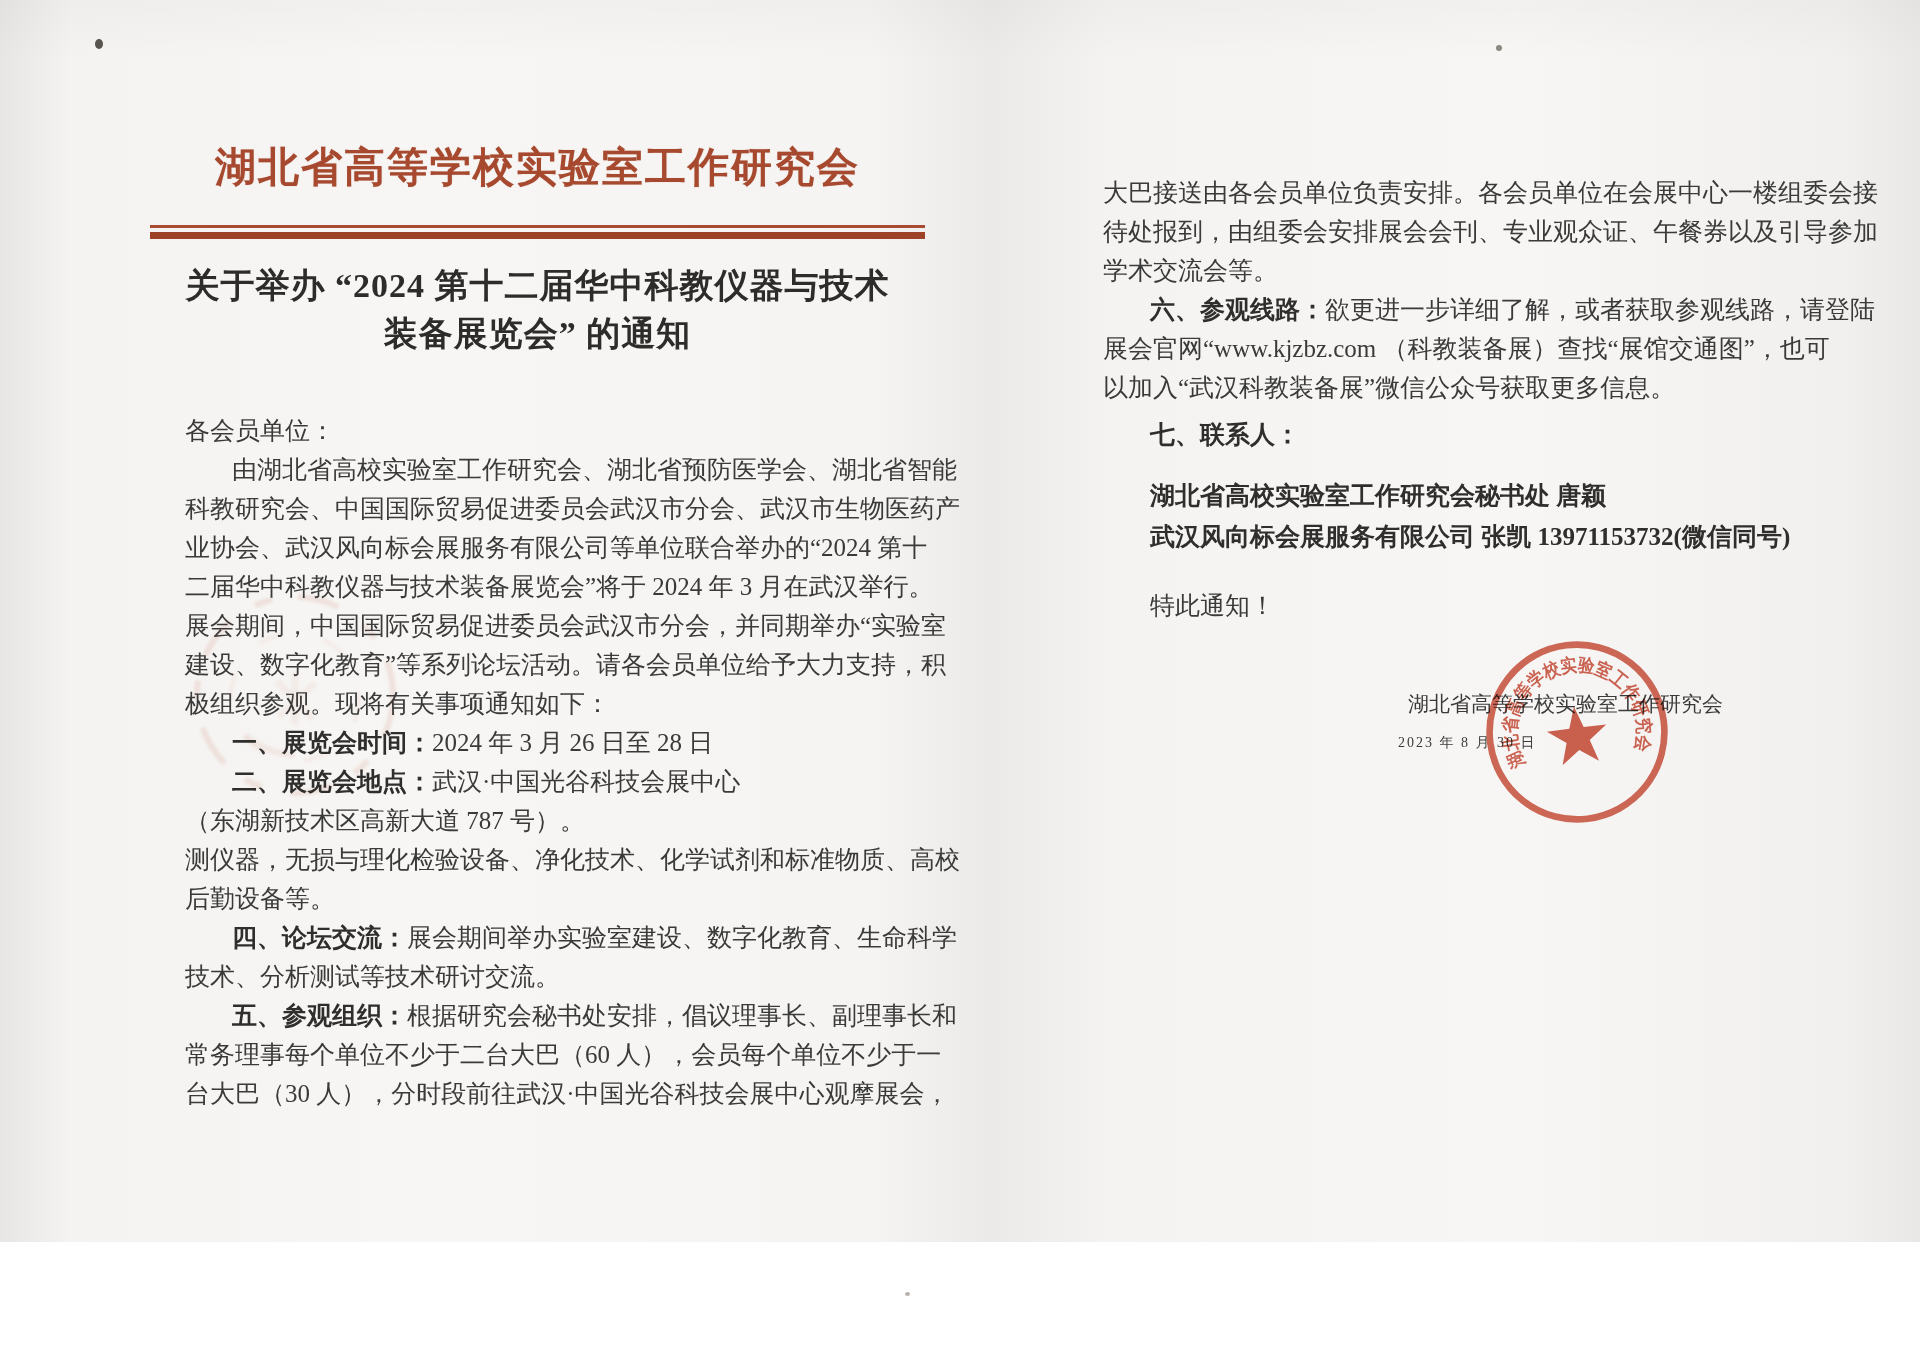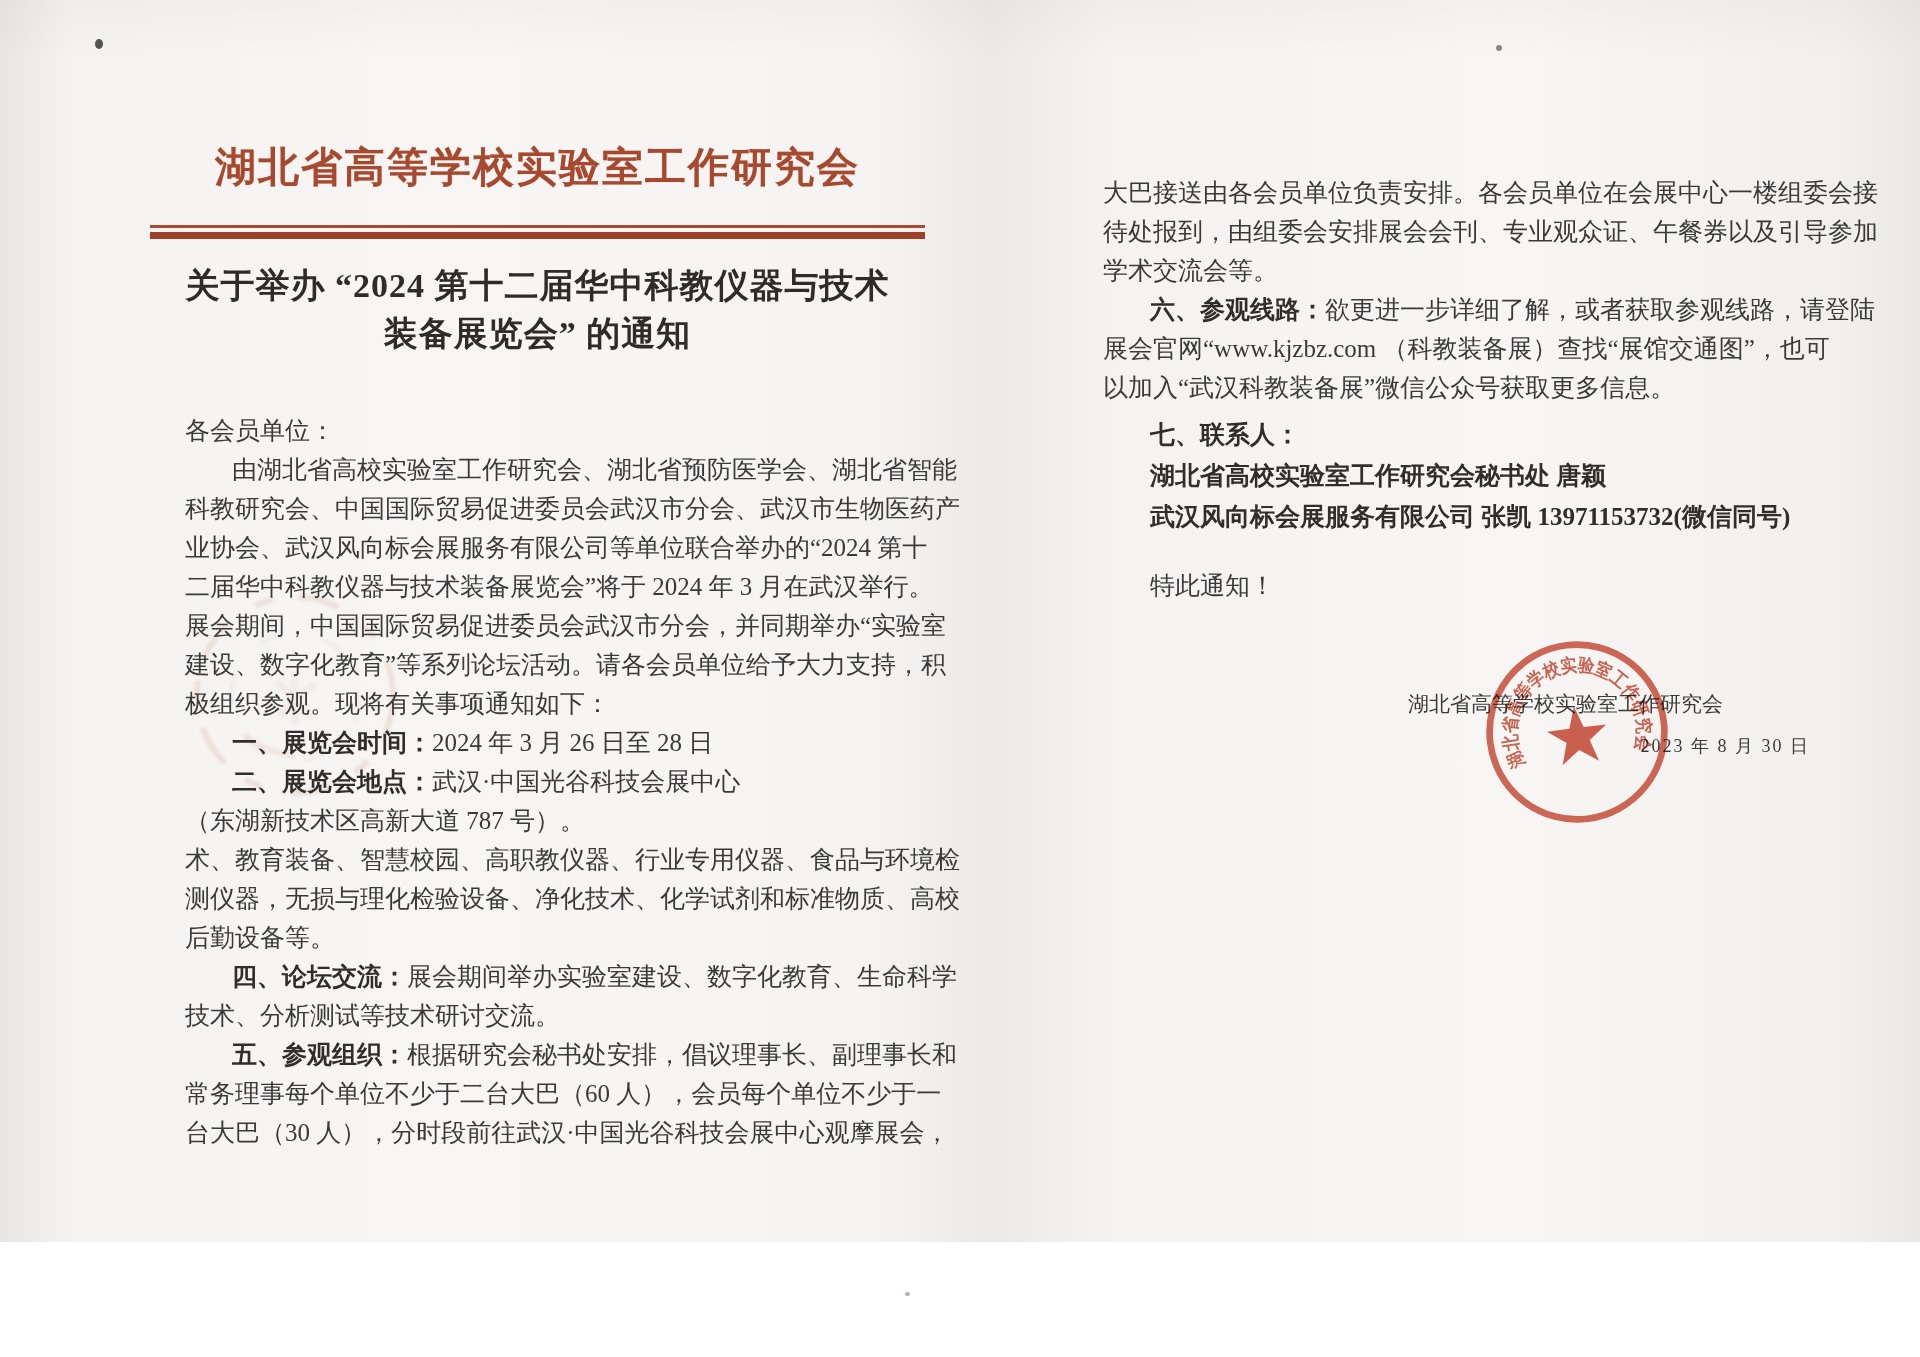--- a/index.html
+++ b/index.html
@@ -30,31 +30,31 @@
     line-height:48px;letter-spacing:1px;
   }
   .body-col{position:absolute;font-size:25px;line-height:39px;color:#3a3a3a;}
   .body-a{left:185px;top:411px;width:712px;}
   .body-b{left:1103px;top:173px;width:705px;}
   .line{white-space:nowrap;}
   .ind{padding-left:47px;}
   .lbl{font-weight:700;color:#2f2e2d;}
   .bold{font-weight:700;color:#2f2e2d;}
   .mt8{margin-top:8px;}
-  .mt6{margin-top:2px;}
+  .mt6{margin-top:22px;}
   .mt2{margin-top:2px;}
   .mt30{margin-top:30px;}
   
   .sign-org{
     position:absolute;left:1398px;top:690px;width:335px;
     text-align:center;font-size:21px;color:#3a3a3a;white-space:nowrap;
   }
   .sign-date{
-    position:absolute;left:1475px;top:734px;width:335px;
-    text-align:right;font-size:18px;letter-spacing:2px;color:#3a3a3a;white-space:nowrap;
+    position:absolute;left:1398px;top:734px;width:335px;
+    text-align:left;font-size:14px;letter-spacing:2px;color:#3a3a3a;white-space:nowrap;
   }
   
   .seal{
     position:absolute;left:1482px;top:637px;width:190px;height:190px;
     mix-blend-mode:multiply;opacity:.9;transform:rotate(-7deg);
   }
   
   .bleed{
     position:absolute;left:185px;top:585px;width:220px;height:220px;
     opacity:.8;filter:blur(1.6px);mix-blend-mode:multiply;
@@ -96,21 +96,20 @@
     <div class="line ind"><span class="lbl"></span><span>由湖北省高校实验室工作研究会、湖北省预防医学会、湖北省智能</span></div>
     <div class="line"><span class="lbl"></span><span>科教研究会、中国国际贸易促进委员会武汉市分会、武汉市生物医药产</span></div>
     <div class="line"><span class="lbl"></span><span>业协会、武汉风向标会展服务有限公司等单位联合举办的“2024 第十</span></div>
     <div class="line"><span class="lbl"></span><span>二届华中科教仪器与技术装备展览会”将于 2024 年 3 月在武汉举行。</span></div>
     <div class="line"><span class="lbl"></span><span>展会期间，中国国际贸易促进委员会武汉市分会，并同期举办“实验室</span></div>
     <div class="line"><span class="lbl"></span><span>建设、数字化教育”等系列论坛活动。请各会员单位给予大力支持，积</span></div>
     <div class="line"><span class="lbl"></span><span>极组织参观。现将有关事项通知如下：</span></div>
     <div class="line ind"><span class="lbl">一、展览会时间：</span><span>2024 年 3 月 26 日至 28 日</span></div>
     <div class="line ind"><span class="lbl">二、展览会地点：</span><span>武汉·中国光谷科技会展中心</span></div>
     <div class="line"><span class="lbl"></span><span>（东湖新技术区高新大道 787 号）。</span></div>
-    <div class="line"><span class="lbl"></span><span>术、教育装备、智慧校园、高职教仪器、行业专用仪器、食品与环境检</span></div>
     <div class="line"><span class="lbl"></span><span>测仪器，无损与理化检验设备、净化技术、化学试剂和标准物质、高校</span></div>
     <div class="line"><span class="lbl"></span><span>后勤设备等。</span></div>
     <div class="line ind"><span class="lbl">四、论坛交流：</span><span>展会期间举办实验室建设、数字化教育、生命科学</span></div>
     <div class="line"><span class="lbl"></span><span>技术、分析测试等技术研讨交流。</span></div>
     <div class="line ind"><span class="lbl">五、参观组织：</span><span>根据研究会秘书处安排，倡议理事长、副理事长和</span></div>
     <div class="line"><span class="lbl"></span><span>常务理事每个单位不少于二台大巴（60 人），会员每个单位不少于一</span></div>
     <div class="line"><span class="lbl"></span><span>台大巴（30 人），分时段前往武汉·中国光谷科技会展中心观摩展会，</span></div>
   </div>
 
   <div class="body-col body-b">

